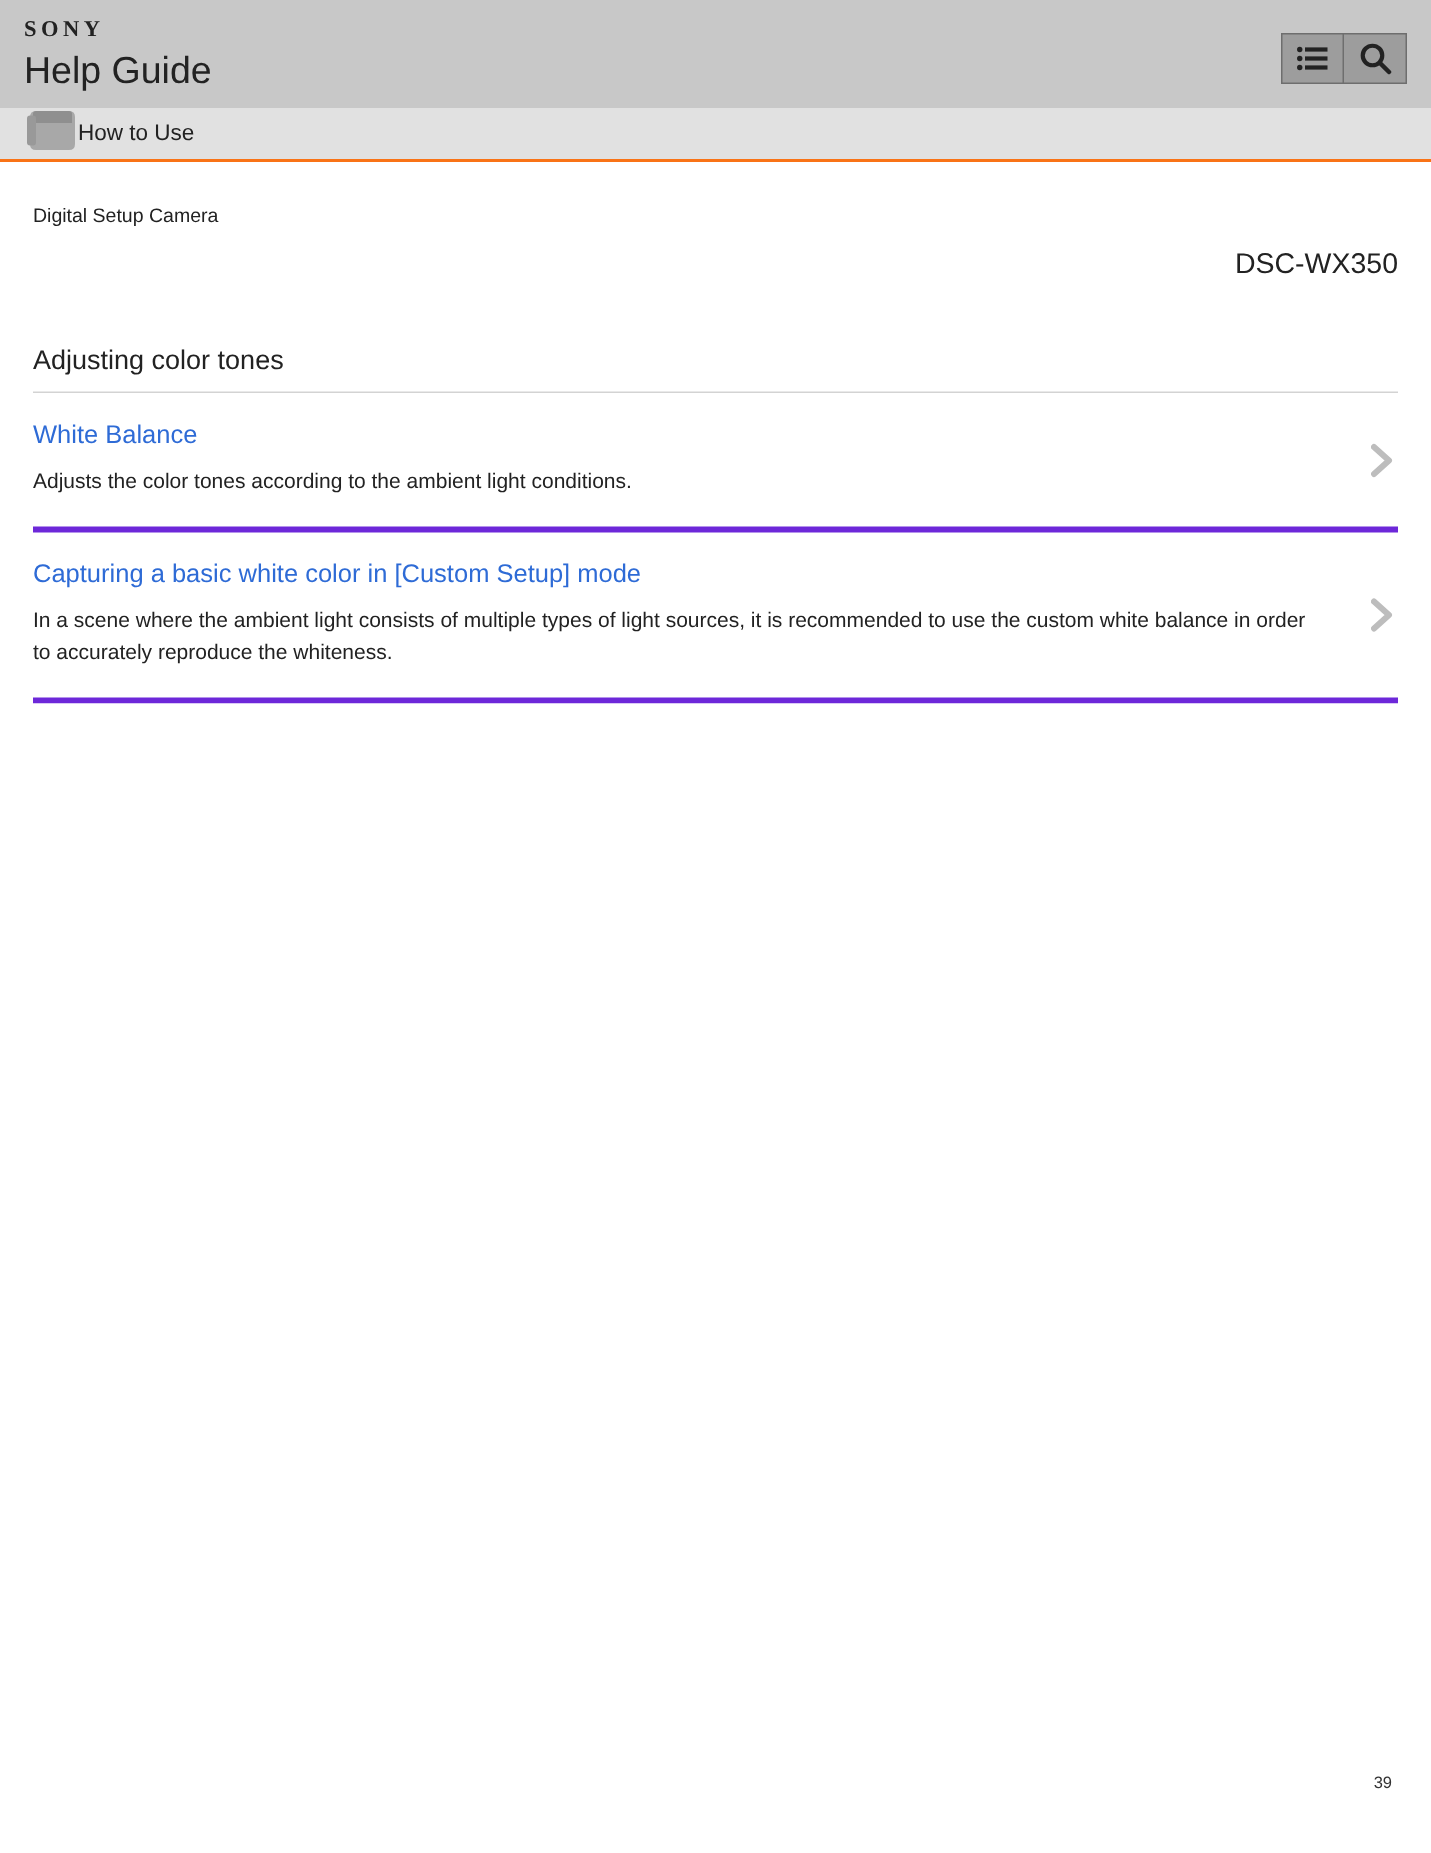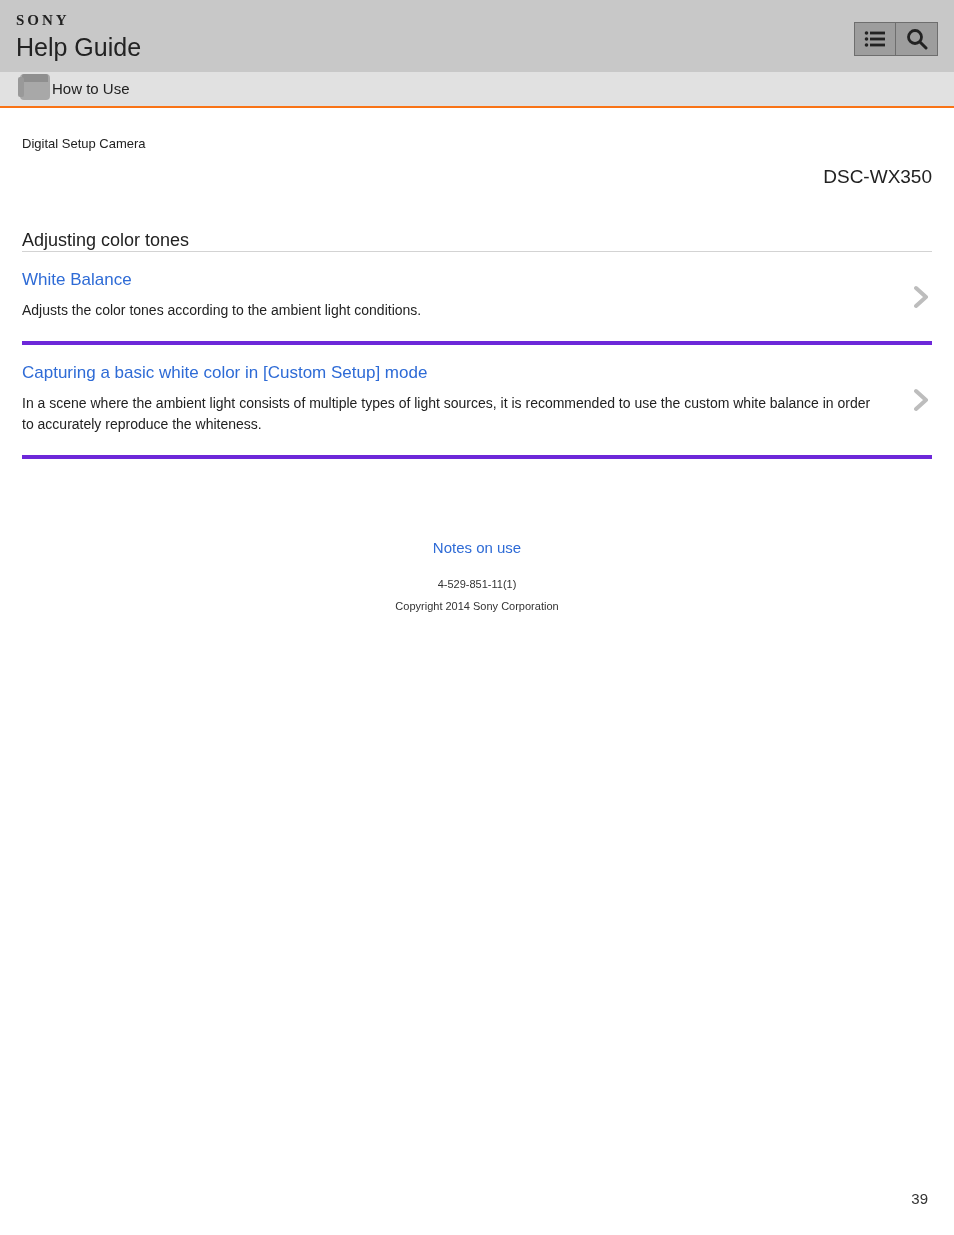--- a/index.html
+++ b/index.html
@@ -73,20 +73,21 @@
     .product-model {
       font-size: 19px;
       color: #222222;
       margin-top: 15px;
       text-align: right;
     }
     .section-title {
       font-size: 18px;
       color: #222222;
       margin-top: 42px;
+      padding-bottom: 10px;
       border-bottom: 1px solid #d3d3d3;
     }
     .article {
       padding: 18px 0 20px 0;
       border-bottom: 4px solid #6d28d9;
       position: relative;
     }
     .article-title {
       font-size: 17px;
       color: #2e6bd6;
@@ -119,22 +120,22 @@
       margin-top: 22px;
     }
     .footer-copyright {
       font-size: 11px;
       color: #333333;
       margin-top: 10px;
     }
     .page-number {
       position: fixed;
       right: 26px;
-      bottom: 28px;
-      font-size: 15px;
+      bottom: 40px;
+      font-size: 11px;
       color: #333333;
     }
   </style>
 </head>
 <body>
 
 <div class="header-bar">
   <div class="sony-logo">SONY</div>
   <div class="help-guide-title">Help Guide</div>
   <div class="header-icons">
@@ -181,20 +182,15 @@
   </div>
 
   <div class="article">
     <div class="article-title">Capturing a basic white color in [Custom Setup] mode</div>
     <div class="article-desc">In a scene where the ambient light consists of multiple types of light sources, it is recommended to use the custom white balance in order to accurately reproduce the whiteness.</div>
     <svg class="article-chevron" width="16" height="24" viewBox="0 0 16 24">
       <path d="M 2 3 L 12 12 L 2 21" stroke="#bdbdbd" stroke-width="4" fill="none" stroke-linecap="round" stroke-linejoin="round"></path>
     </svg>
   </div>
 
-  <div class="footer">
-    <div class="footer-link">Notes on use</div>
-    <div class="footer-code">4-529-851-11(1)</div>
-    <div class="footer-copyright">Copyright 2014 Sony Corporation</div>
-  </div>
 </div>
 
 <div class="page-number">39</div>
 
 </body></html>

